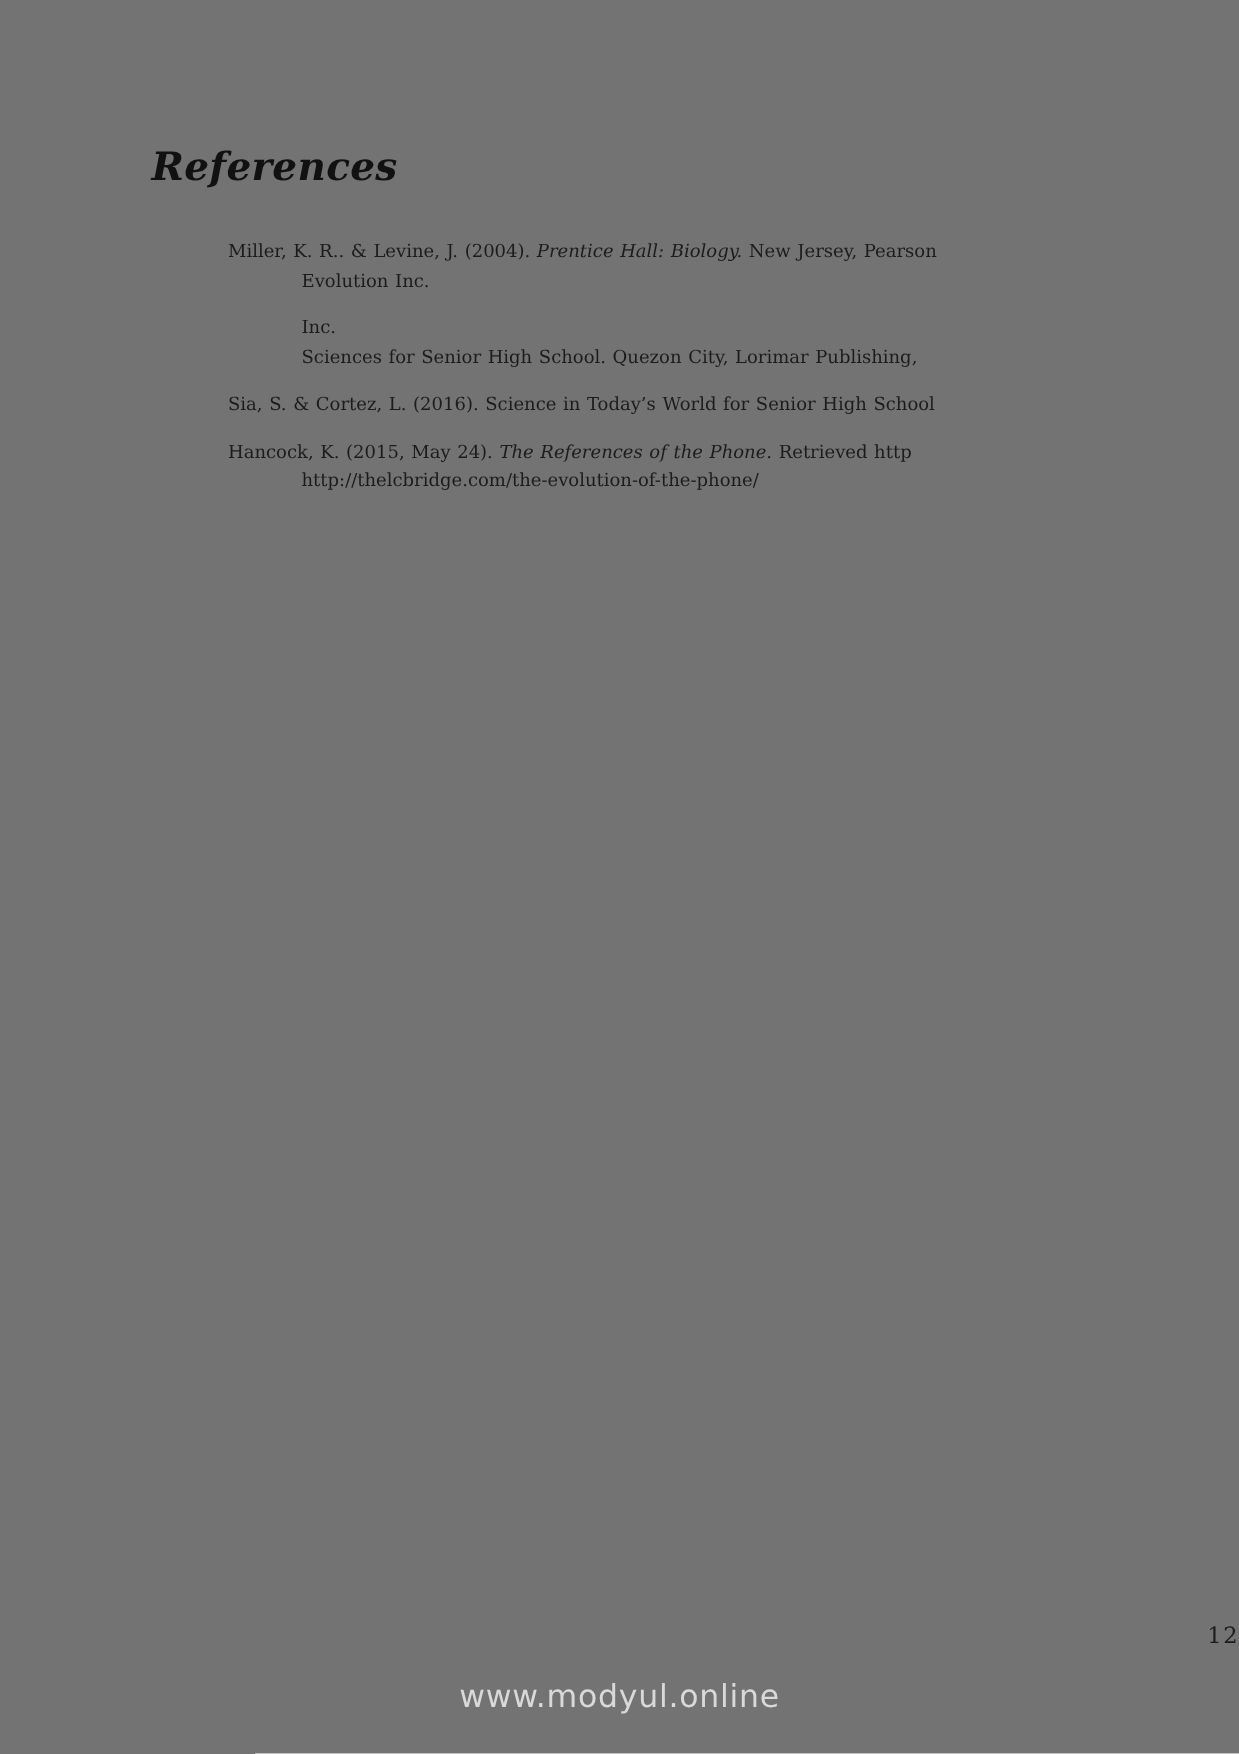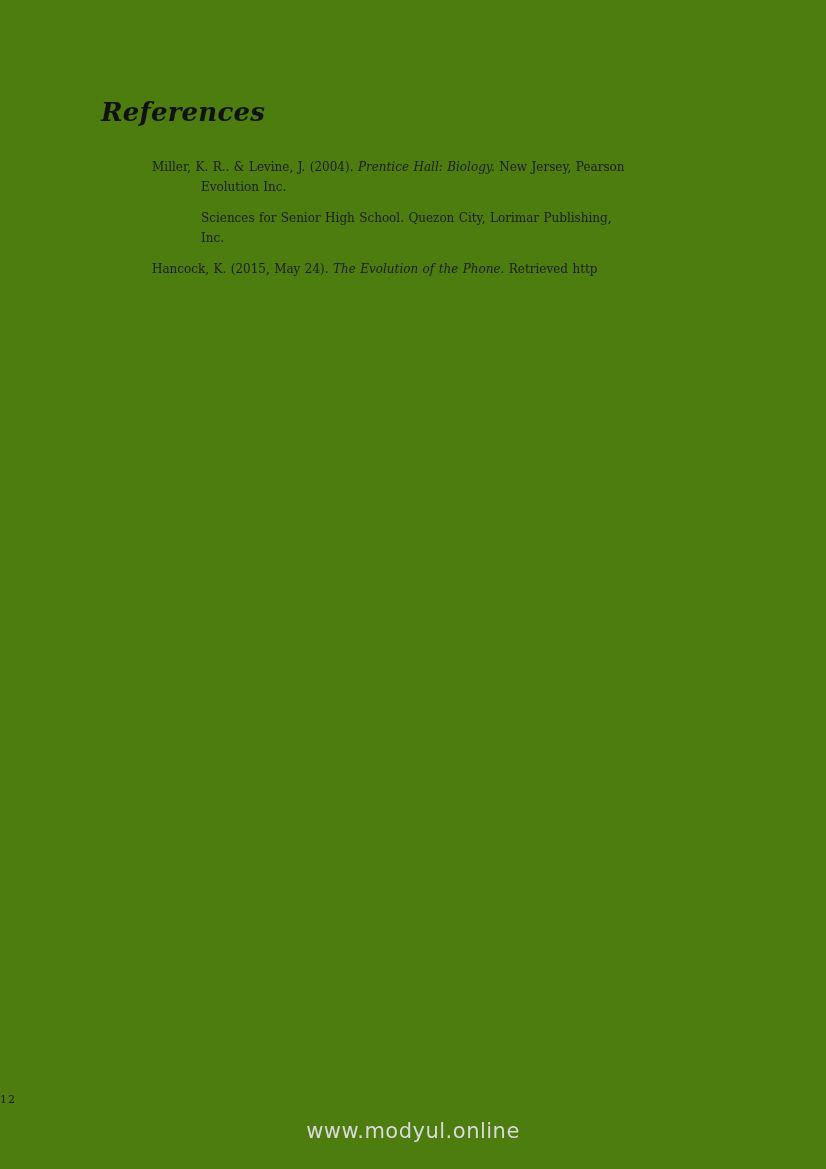--- a/index.html
+++ b/index.html
@@ -48,52 +48,55 @@
     padding-left: 49px;
   }
   .seg-italic {
     font-style: italic;
   }
   .page-number {
     position: absolute;
     left: 0;
     top: 1081px;
     width: 100%;
-    text-align: left;
-    font-size: 11px;
+    text-align: right;
+    font-size: 15px;
     letter-spacing: 1px;
-    margin-top: 12px;
   }
   .watermark {
     position: absolute;
     left: 0;
     top: 1119px;
     width: 100%;
     text-align: center;
     font-size: 21px;
     font-family: "DejaVu Sans", "Liberation Sans", sans-serif;
     letter-spacing: 0.5px;
   }
 </style>
 </head>
 <body>
 
-<div class="page" style="background: #4d7c0f; color: rgb(28, 28, 28);">
+<div class="page" style="background: #737373; color: rgb(28, 28, 28);">
   <h1 class="heading" style="color: rgb(17, 17, 17);">References</h1>
 
   <div class="refs">
       <div class="ref">
         <div class="ref-line"><span>Miller, K. R.. &amp; Levine, J. (2004). </span><span class="seg-italic">Prentice Hall: Biology.</span><span> New Jersey, Pearson</span></div>
         <div class="ref-line indent"><span>Evolution Inc.</span></div>
       </div>
       <div class="ref">
+        <div class="ref-line indent"><span>Inc.</span></div>
         <div class="ref-line indent"><span>Sciences for Senior High School. Quezon City, Lorimar Publishing,</span></div>
-        <div class="ref-line indent"><span>Inc.</span></div>
       </div>
       <div class="ref">
-        <div class="ref-line"><span>Hancock, K. (2015, May 24). </span><span class="seg-italic">The Evolution of the Phone.</span><span> Retrieved http</span></div>
+        <div class="ref-line"><span>Sia, S. &amp; Cortez, L. (2016). Science in Today’s World for Senior High School</span></div>
+      </div>
+      <div class="ref">
+        <div class="ref-line"><span>Hancock, K. (2015, May 24). </span><span class="seg-italic">The References of the Phone.</span><span> Retrieved http</span></div>
+        <div class="ref-line indent"><span>http://thelcbridge.com/the-evolution-of-the-phone/</span></div>
       </div>
     </div>
 
   <div class="page-number">12</div>
 
   <div class="watermark" style="color: rgb(217, 217, 217); text-align: center;">www.modyul.online</div>
 </div>
 
 </body></html>

